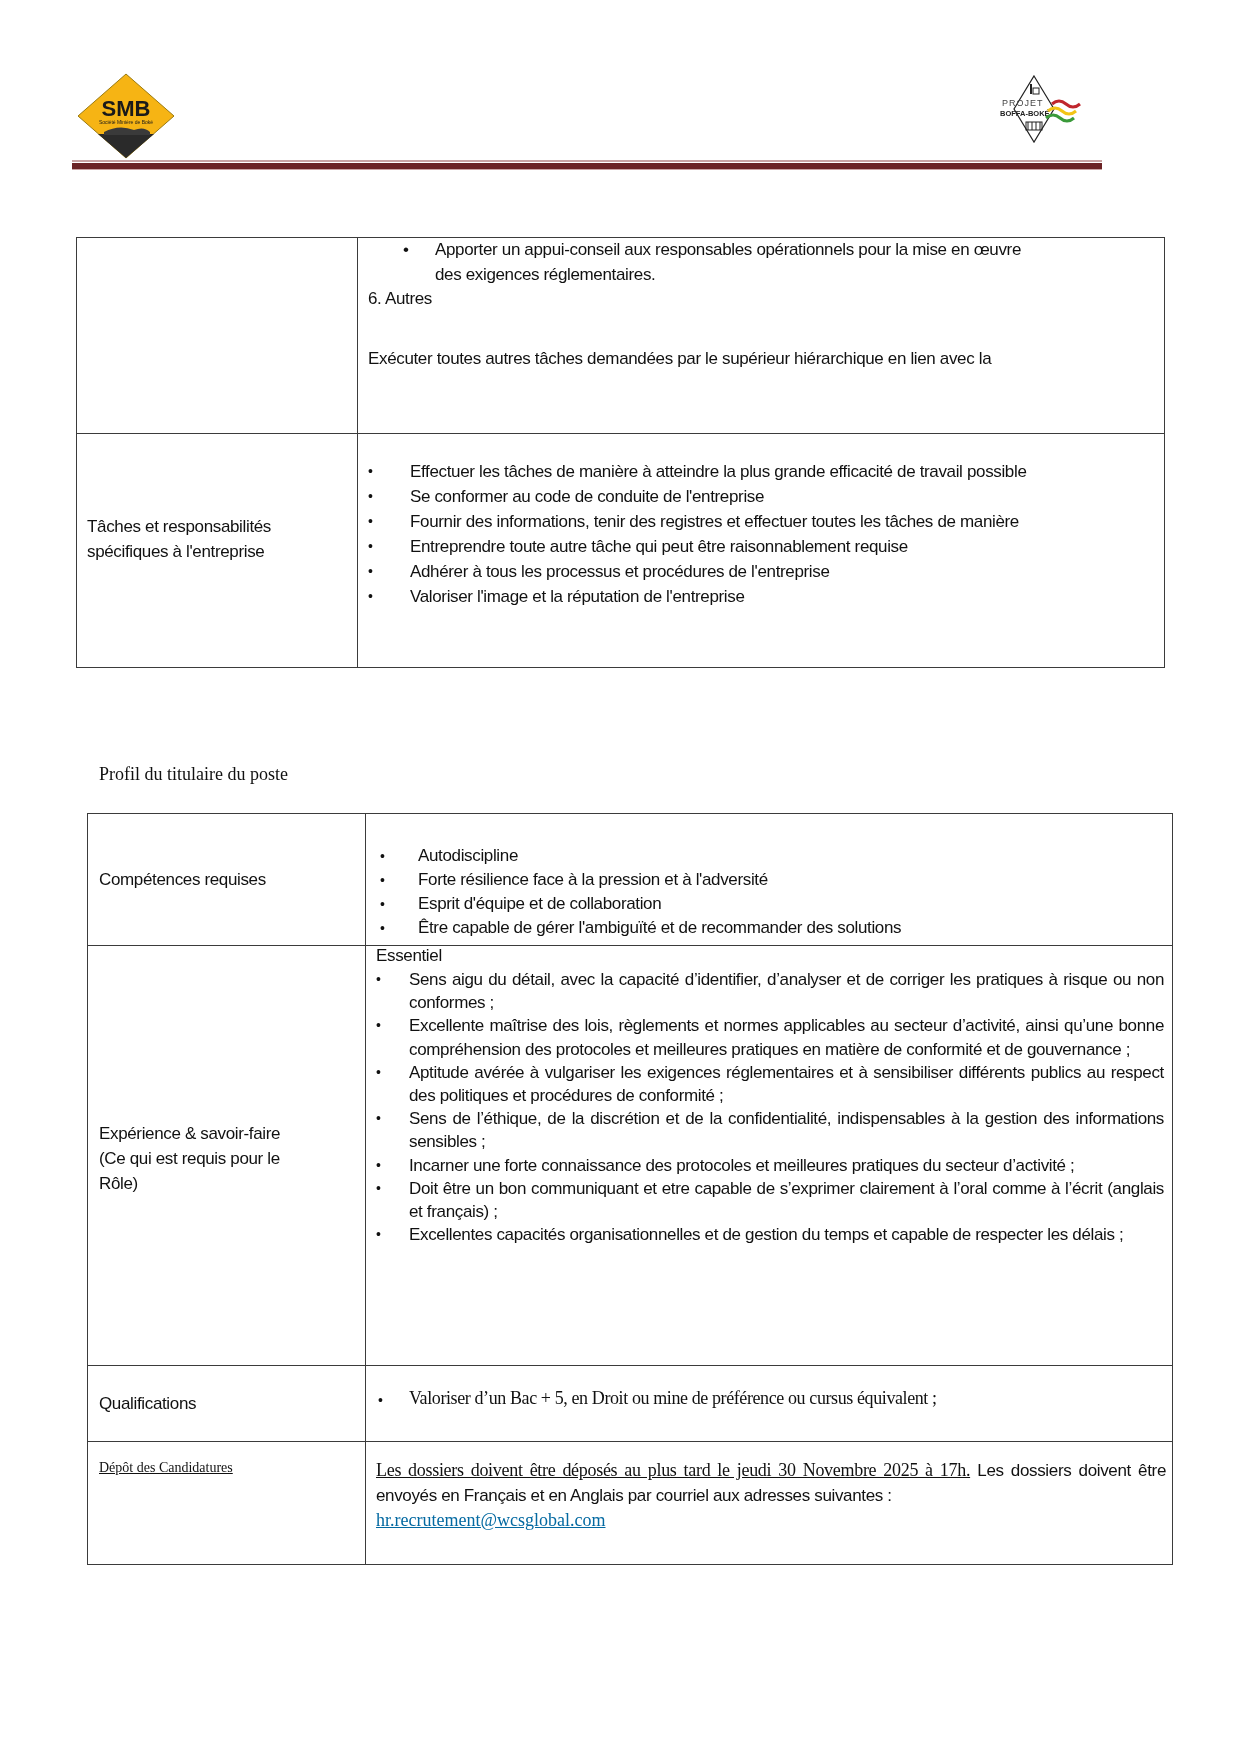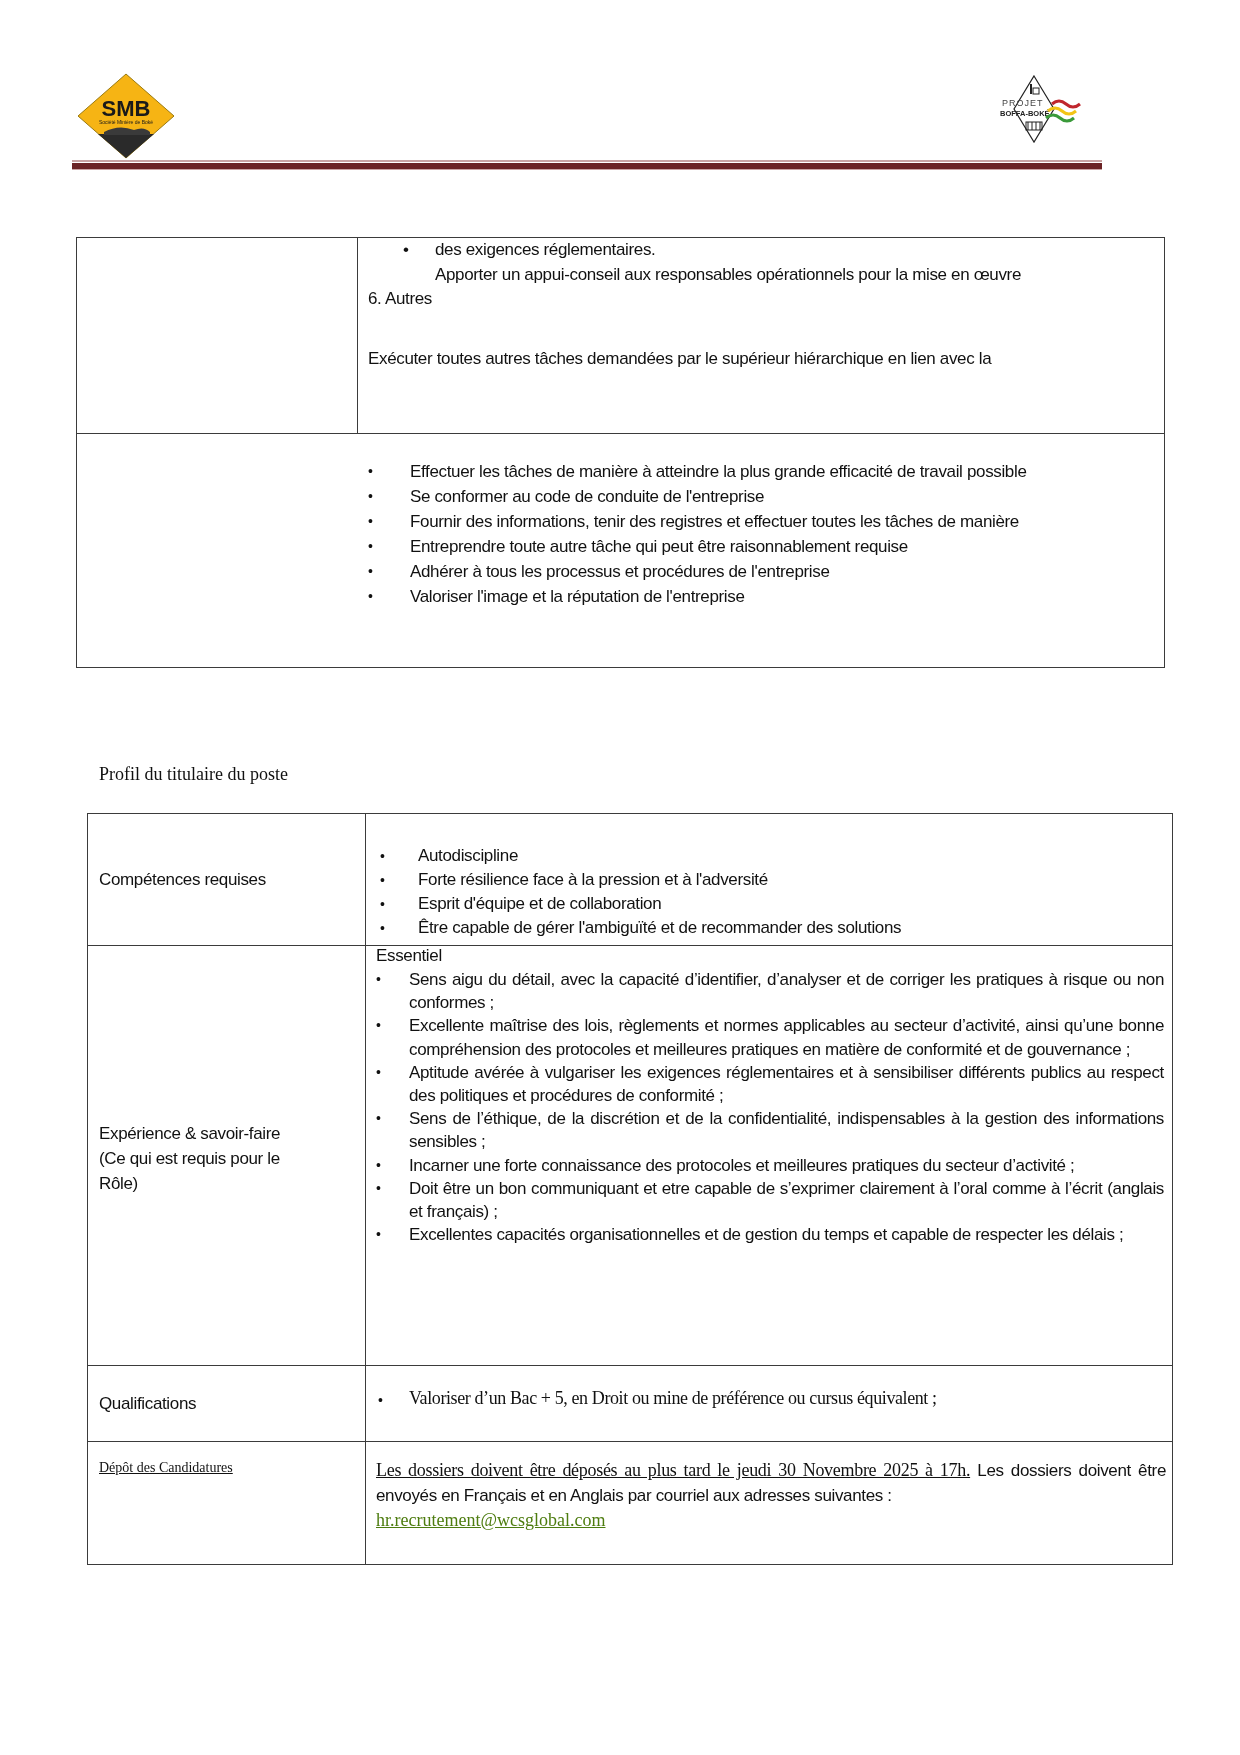--- a/index.html
+++ b/index.html
@@ -31,21 +31,21 @@
   #t1 .cell-l { width:281px; }
   #t1 .cell-r { left:281px; }
   #t1-r1 { top:0; height:195px; }
   #t1-r2 { top:195px; bottom:0; }
 
   
   #t2 { left:87px; top:813px; width:1086px; height:752px; }
   #t2 .cell-l { width:278px; }
   #t2 .cell-r { left:278px; }
 
-  a.mail { color:#4d7c0f; text-decoration:underline; }
+  a.mail { color:#0369a1; text-decoration:underline; }
   .u { text-decoration:underline; }
 </style>
 </head>
 <body>
 
 <div id="logo-smb" class="abs">
   <svg width="104" height="88" viewBox="0 0 104 88">
     <polygon points="52,2 100,44 52,86 4,44" fill="#f6b414" stroke="#9a7a10" stroke-width="1"></polygon>
     <path d="M24,62 L80,62 L52,86 Z" fill="#2a2a2a"></path>
     <path d="M30,60 Q45,52 60,58 Q70,54 76,60 L76,63 L30,63 Z" fill="#3a3a3a"></path>
@@ -77,30 +77,36 @@
     <div class="thick"></div>
     <div class="thin2"></div>
 </div>
 
 <div id="t1" class="tbl">
   <div id="t1-r1" class="row">
     <div class="cell-l"></div>
     <div class="cell-r calibri">
       <div class="abs" style="left:45px; top:-1px;">•</div>
       <div class="abs" style="left:77px; top:-1px; width:700px;">
+        <div>Apporter un appui-conseil aux responsables opérationnels pour la mise en œuvre</div>
         <div>des exigences réglementaires.</div>
-        <div>Apporter un appui-conseil aux responsables opérationnels pour la mise en œuvre</div>
       </div>
       <div class="abs bold" style="left:10px; top:48px;">6. Autres</div>
       <div class="abs" style="left:10px; top:108px; width:790px;">
         <div>Exécuter toutes autres tâches demandées par le supérieur hiérarchique en lien avec la</div>
       </div>
     </div>
   </div>
   <div id="t1-r2" class="row">
+    <div class="cell-l calibri bold">
+      <div class="abs" style="left:10px; top:80px;">
+        <div>Tâches et responsabilités</div>
+        <div>spécifiques à l'entreprise</div>
+      </div>
+    </div>
     <div class="cell-r calibri">
       <div class="abs" style="left:10px; top:25px; width:800px;" id="t1-list">
           <div style="position: relative; padding-left: 42px;"><span style="position: absolute; left: 0px; top: 0px; font-size: 14px;">•</span><span>Effectuer les tâches de manière à atteindre la plus grande efficacité de travail possible</span></div>
           <div style="position: relative; padding-left: 42px;"><span style="position: absolute; left: 0px; top: 0px; font-size: 14px;">•</span><span>Se conformer au code de conduite de l'entreprise</span></div>
           <div style="position: relative; padding-left: 42px;"><span style="position: absolute; left: 0px; top: 0px; font-size: 14px;">•</span><span>Fournir des informations, tenir des registres et effectuer toutes les tâches de manière</span></div>
           <div style="position: relative; padding-left: 42px;"><span style="position: absolute; left: 0px; top: 0px; font-size: 14px;">•</span><span>Entreprendre toute autre tâche qui peut être raisonnablement requise</span></div>
           <div style="position: relative; padding-left: 42px;"><span style="position: absolute; left: 0px; top: 0px; font-size: 14px;">•</span><span>Adhérer à tous les processus et procédures de l'entreprise</span></div>
           <div style="position: relative; padding-left: 42px;"><span style="position: absolute; left: 0px; top: 0px; font-size: 14px;">•</span><span>Valoriser l'image et la réputation de l'entreprise</span></div>
         </div>
     </div>

